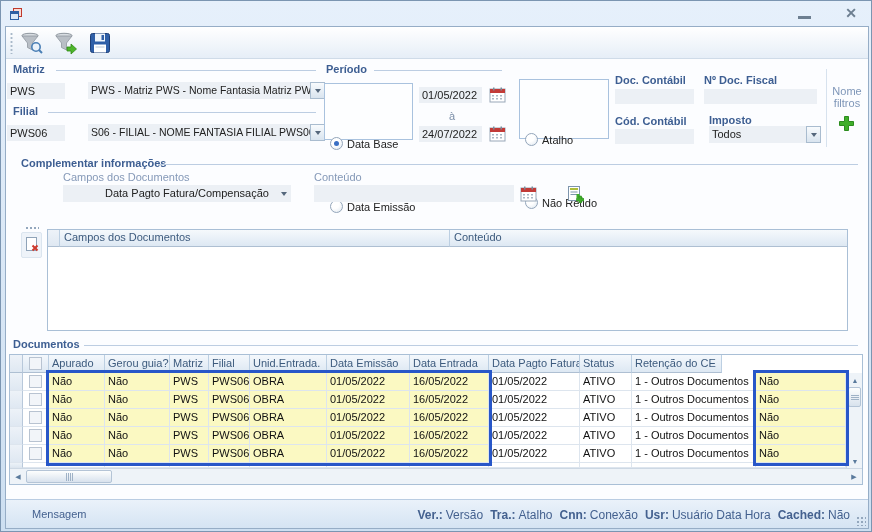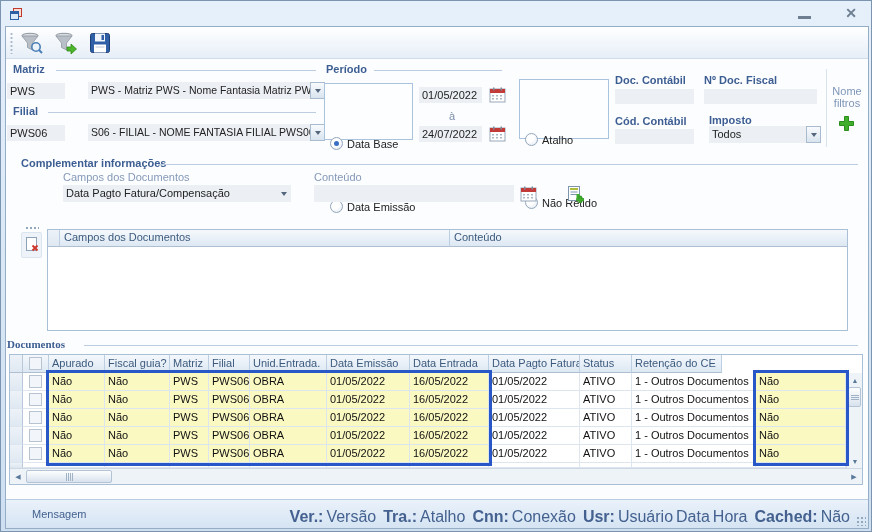--- a/index.html
+++ b/index.html
@@ -84,21 +84,21 @@
           display:flex;align-items:center;justify-content:center;box-sizing:border-box;}
   .vthumb{height:20px;margin:0 1px;}
   .hthumb{width:86px;margin:1px 0;}
   .gripv{width:8px;height:5px;background-image:linear-gradient(#9fb2c6 1px,transparent 1px);background-size:8px 2px;}
   .griph{width:7px;height:8px;background-image:linear-gradient(90deg,#9fb2c6 1px,transparent 1px);background-size:2px 8px;}
   .strack{flex:1;}
   
   .statusbar{position:absolute;left:0;right:0;bottom:0;height:28px;background:linear-gradient(#eaf2fa,#d5e4f3);
              border-top:1px solid #b9cce2;}
   .sb-msg{position:absolute;left:26px;top:8px;font-size:11px;color:#44618f;}
-  .sb-info{position:absolute;right:18px;top:8px;font-size:16px;color:#44618f;white-space:nowrap;}
+  .sb-info{position:absolute;right:18px;top:8px;font-size:12px;color:#44618f;white-space:nowrap;}
   .sbb{font-weight:bold;margin-left:7px;}
   .sbv{margin-left:3px;}
   .rgrip{position:absolute;right:2px;bottom:2px;width:10px;height:10px;
          background-image:radial-gradient(circle,#93a7bd 1px,transparent 1.2px);background-size:4px 4px;}
   .cal-btn{width:17px;height:17px;}
 </style>
 </head>
 <body>
 
 <div class="window">
@@ -250,21 +250,21 @@
     <div class="maisf" style="left:819px;top:58px;">Nome filtros</div>
     <div class="icbtn" style="left:832px;top:88px;width:17px;height:17px;">
       <svg width="17" height="17" viewBox="0 0 17 17">
         <path d="M6.5 1.5 h4 v5 h5 v4 h-5 v5 h-4 v-5 h-5 v-4 h5 z" fill="#3fae2a" stroke="#2c8c1e" stroke-width="1"></path>
       </svg>
     </div>
 
     <span class="glabel" style="left:7px;top:130px;margin-left:8px;">Complementar informações</span>
     <div class="gline" style="left:152px;top:137px;width:700px;"></div>
     <span class="slabel" style="left:57px;top:144px;">Campos dos Documentos</span>
-    <div class="combo" style="left:57px;top:158px;width:228px;height:17px;">
+    <div class="combo" style="left:57px;top:158px;width:228px;height:17px;padding-left:39px;">
       <span class="ctext" style="font-size:11px;">Data Pagto Fatura/Compensação</span>
       <span class="ddflat">
           <span class="darr"></span>
         </span>
     </div>
     <span class="slabel" style="left:308px;top:144px;">Conteúdo</span>
     <div class="fld" style="left:308px;top:158px;width:200px;height:17px;"></div>
     <div class="icbtn cal-btn" style="left:514px;top:158px;">
       <svg width="17" height="17" viewBox="0 0 17 17">
         <rect x="1" y="3" width="15" height="13" fill="#ffffff" stroke="#98a7b8"></rect>
@@ -302,31 +302,31 @@
       </div>
     </div>
     <div class="grid1">
       <div class="g1h">
         <div class="g1hc ind" style="width:12px;"></div>
         <div class="g1hc" style="width:390px;">Campos dos Documentos</div>
         <div class="g1hc" style="flex:1;border-right:none;">Conteúdo</div>
       </div>
     </div>
 
-    <span class="glabel" style="left:1px;top:311px;font-family:Liberation Serif, serif;">Documentos</span>
+    <span class="glabel" style="left:7px;top:311px;">Documentos</span>
     <div class="gline" style="left:78px;top:318px;width:774px;"></div>
 
     <div class="grid2">
       <div class="g2h" id="g2-header">
           <div class="g2hc indicator" style="width: 13px;"></div>
           <div class="g2hc checkbox" style="width: 26px;">
             <span class="cb"></span>
           </div>
           <div class="g2hc" style="width: 56px;">Apurado</div>
-          <div class="g2hc" style="width: 65px;">Fiscal guia?</div>
+          <div class="g2hc" style="width: 65px;">Gerou guia?</div>
           <div class="g2hc" style="width: 39px;">Matriz</div>
           <div class="g2hc" style="width: 41px;">Filial</div>
           <div class="g2hc" style="width: 77px;">Unid.Entrada.</div>
           <div class="g2hc" style="width: 83px;">Data Emissão</div>
           <div class="g2hc" style="width: 79px;">Data Entrada</div>
           <div class="g2hc" style="width: 91px;">Data Pagto Fatura</div>
           <div class="g2hc" style="width: 52px;">Status</div>
           <div class="g2hc" style="width: 90px;">Retenção do CE</div>
         </div>
       <div id="g2-body">

